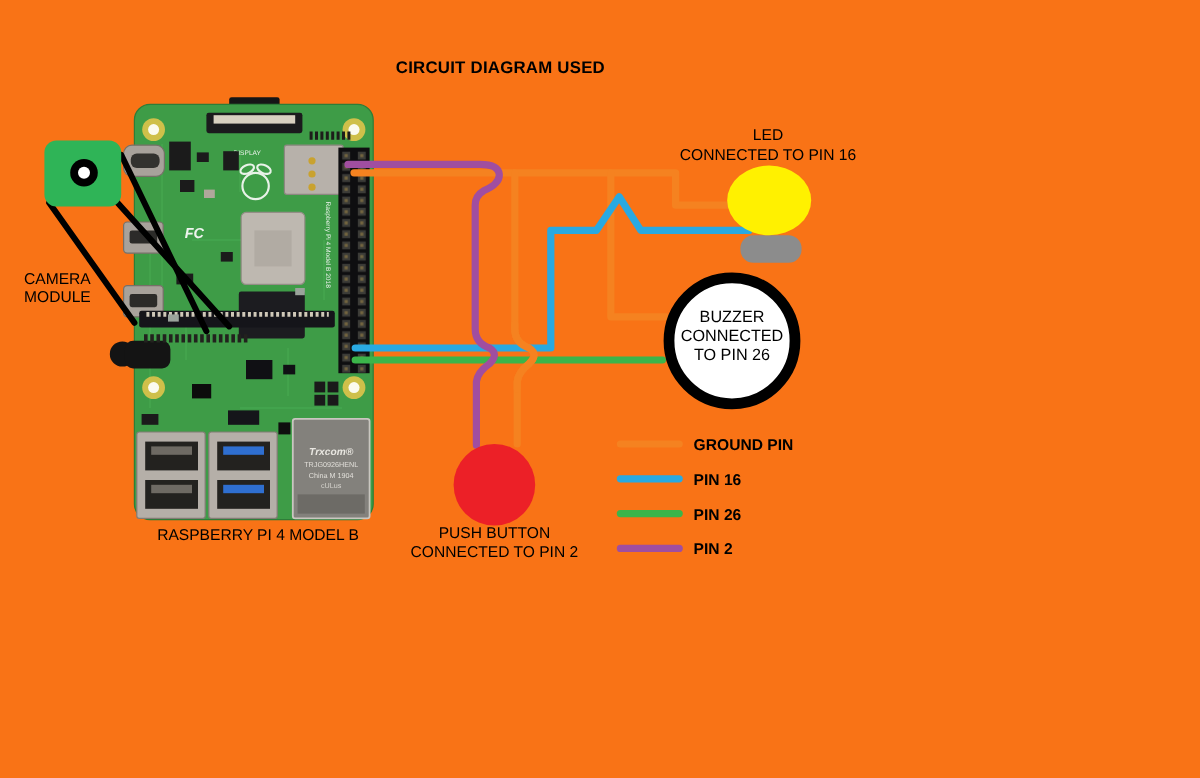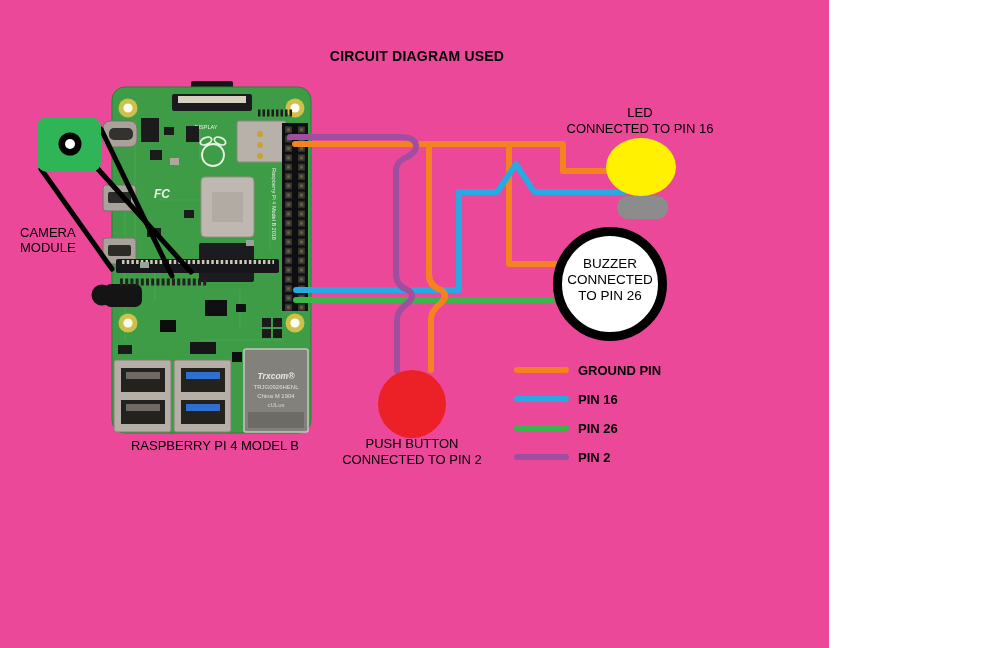--- a/index.html
+++ b/index.html
@@ -1,16 +1,16 @@
 <!DOCTYPE html>
 <html><head>
 <meta charset="utf-8">
 <style>
   html,body{margin:0;padding:0;background:#ffffff;}
-  .stage{position:relative;width:829px;height:648px;background:#ec4899;overflow:hidden;
+  .stage{position:relative;width:1000px;height:648px;background:#f97316;overflow:hidden;
          font-family:"Liberation Sans", sans-serif;}
   svg text{font-family:"Liberation Sans", sans-serif;}
   .lbl{font-size:13px;fill:#000;}
   .lbl-bold{font-size:13px;font-weight:bold;fill:#000;}
   .title{font-size:14px;font-weight:bold;fill:#000;letter-spacing:.2px;}
   .buzzer-txt{font-size:13.5px;fill:#000;}
   .tiny{fill:#e9f1e9;}
 </style>
 </head>
 <body>

